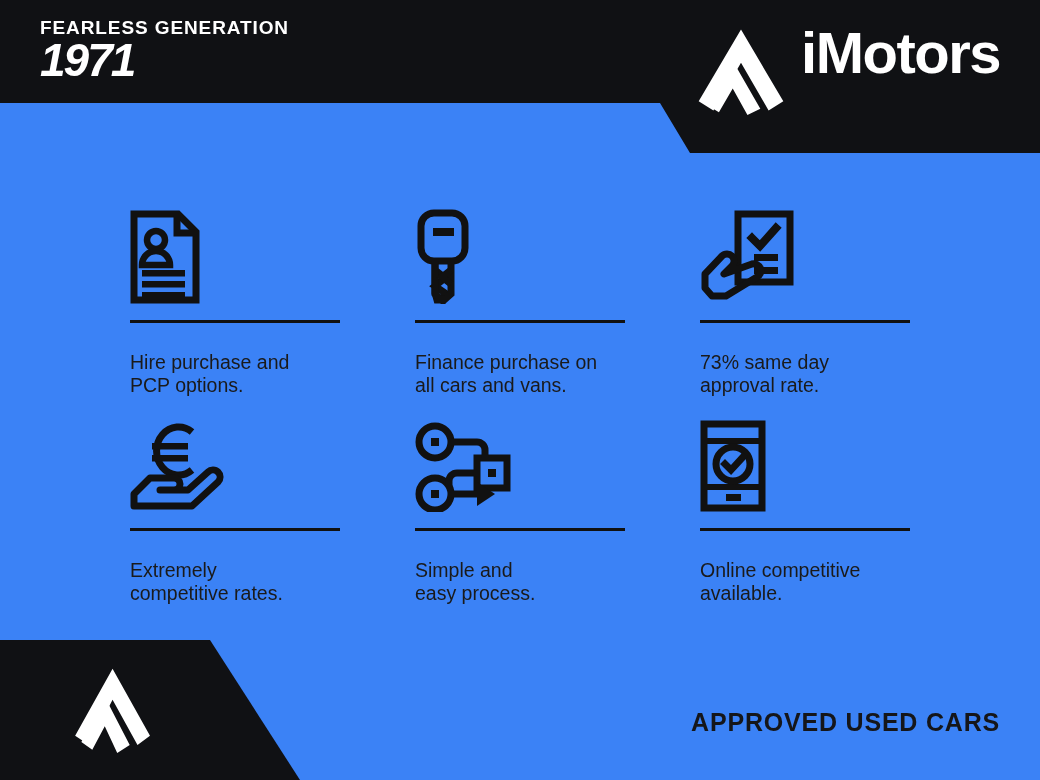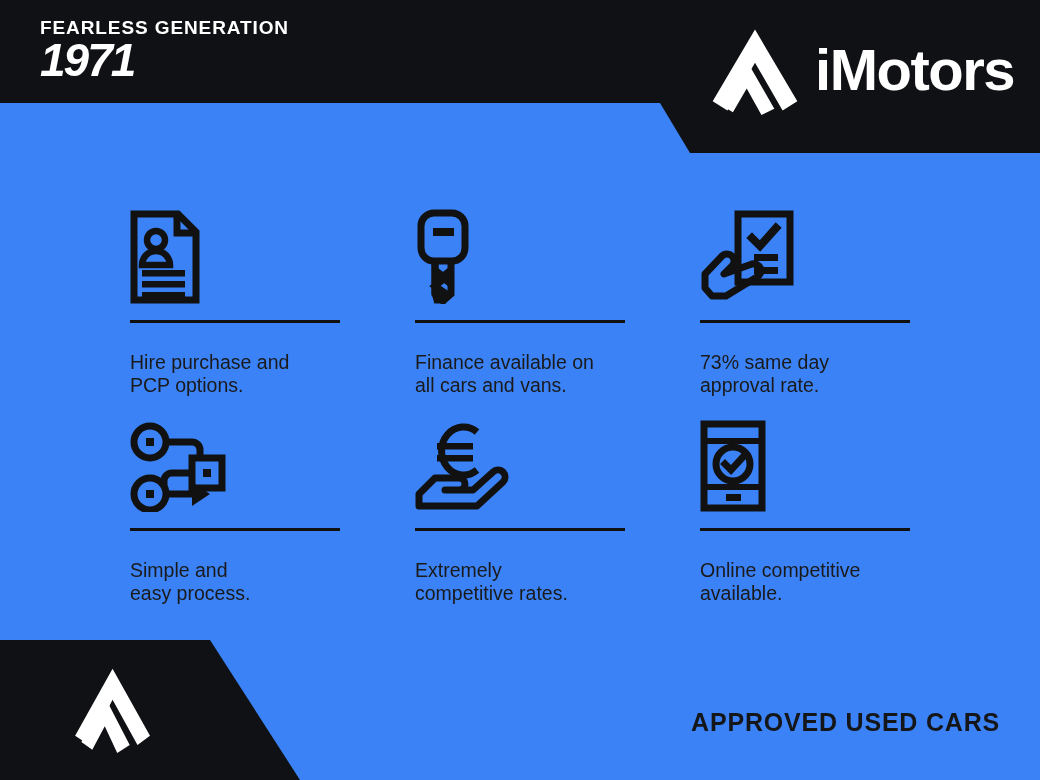--- a/index.html
+++ b/index.html
@@ -61,24 +61,24 @@
     color: #ffffff;
     font-size: 46px;
     font-weight: bold;
     font-style: italic;
     letter-spacing: -2px;
     line-height: 1;
   }
 
   .brand-block {
     position: absolute;
-    right: 26px;
+    right: 40px;
     top: 24px;
     display: flex;
-    align-items: center;
+    align-items: flex-start;
     gap: 14px;
   }
   .brand-mark {
     width: 92px;
     height: 92px;
   }
   .brand-word {
     color: #ffffff;
     font-size: 58px;
     font-weight: bold;
@@ -199,38 +199,53 @@
       <div class="icon-wrap">
         <svg width="56" height="96" viewBox="0 0 56 96">
           <rect x="6" y="5" width="44" height="48" rx="13" ry="13" fill="none" stroke="#111" stroke-width="7"></rect>
           <rect x="18" y="20" width="21" height="8" fill="#111"></rect>
           <path d="M20,53 V62 L30,70 L20,78 L30,85 L28,92 L22,92 L20,85 Z" fill="none" stroke="#111" stroke-width="7" stroke-linejoin="miter"></path>
           <path d="M36,53 V86 L28,93 L20,86 V53" fill="none" stroke="#111" stroke-width="7"></path>
           <path d="M36,62 L27,69 L36,76" fill="none" stroke="#111" stroke-width="7"></path>
         </svg>
       </div>
       <div class="divider"></div>
-      <div class="caption">Finance available on
+      <div class="caption">Finance purchase on
 all cars and vans.</div>
     </div>
 
     <div class="cell">
       <div class="icon-wrap">
         <svg width="96" height="96" viewBox="0 0 96 96">
           <rect x="38" y="6" width="52" height="68" fill="none" stroke="#111" stroke-width="7"></rect>
           <path d="M52,30 L60,38 L76,20" fill="none" stroke="#111" stroke-width="8" stroke-linecap="square"></path>
           <rect x="54" y="46" width="24" height="7" fill="#111"></rect>
           <rect x="54" y="59" width="24" height="7" fill="#111"></rect>
           <path d="M5,66 L22,48 a7,7 0 0 1 10,10 L24,66 L52,56 a7,7 0 0 1 5,13
                    L26,88 L12,88 L5,80 Z" fill="none" stroke="#111" stroke-width="7" stroke-linejoin="round"></path>
         </svg>
       </div>
       <div class="divider"></div>
       <div class="caption">73% same day
 approval rate.</div>
+    </div>
+
+    <div class="cell">
+      <div class="icon-wrap">
+        <svg width="96" height="94" viewBox="0 0 96 94">
+          <path d="M62,14 a22,24 0 1 0 0,38" fill="none" stroke="#111" stroke-width="7" stroke-linecap="butt"></path>
+          <rect x="22" y="25" width="36" height="6.5" fill="#111"></rect>
+          <rect x="22" y="37" width="36" height="6.5" fill="#111"></rect>
+          <path d="M4,76 L20,60 L44,60 a6,6 0 0 1 0,12 L30,72 L58,72 L78,54
+                   a7,7 0 0 1 10,10 L62,88 L16,88 L4,88 Z" fill="none" stroke="#111" stroke-width="7" stroke-linejoin="round"></path>
+        </svg>
+      </div>
+      <div class="divider"></div>
+      <div class="caption">Extremely
+competitive rates.</div>
     </div>
 
     <div class="cell">
       <div class="icon-wrap">
         <svg width="98" height="90" viewBox="0 0 98 90">
           <circle cx="20" cy="20" r="16" fill="none" stroke="#111" stroke-width="7"></circle>
           <rect x="16" y="16" width="8" height="8" fill="#111"></rect>
           <circle cx="20" cy="72" r="16" fill="none" stroke="#111" stroke-width="7"></circle>
           <rect x="16" y="68" width="8" height="8" fill="#111"></rect>
           <rect x="62" y="36" width="30" height="30" fill="none" stroke="#111" stroke-width="7"></rect>
@@ -241,35 +256,20 @@
           <polygon points="62,60 80,72 62,84" fill="#111"></polygon>
         </svg>
       </div>
       <div class="divider"></div>
       <div class="caption">Simple and
 easy process.</div>
     </div>
 
     <div class="cell">
       <div class="icon-wrap">
-        <svg width="96" height="94" viewBox="0 0 96 94">
-          <path d="M62,14 a22,24 0 1 0 0,38" fill="none" stroke="#111" stroke-width="7" stroke-linecap="butt"></path>
-          <rect x="22" y="25" width="36" height="6.5" fill="#111"></rect>
-          <rect x="22" y="37" width="36" height="6.5" fill="#111"></rect>
-          <path d="M4,76 L20,60 L44,60 a6,6 0 0 1 0,12 L30,72 L58,72 L78,54
-                   a7,7 0 0 1 10,10 L62,88 L16,88 L4,88 Z" fill="none" stroke="#111" stroke-width="7" stroke-linejoin="round"></path>
-        </svg>
-      </div>
-      <div class="divider"></div>
-      <div class="caption">Extremely
-competitive rates.</div>
-    </div>
-
-    <div class="cell">
-      <div class="icon-wrap">
         <svg width="66" height="92" viewBox="0 0 66 92">
           <rect x="4" y="4" width="58" height="84" fill="none" stroke="#111" stroke-width="7"></rect>
           <rect x="4" y="18" width="58" height="6" fill="#111"></rect>
           <rect x="4" y="64" width="58" height="6" fill="#111"></rect>
           <rect x="26" y="74" width="15" height="7" fill="#111"></rect>
           <circle cx="33" cy="44" r="17" fill="none" stroke="#111" stroke-width="7"></circle>
           <path d="M25,44 L31,50 L43,37" fill="none" stroke="#111" stroke-width="7" stroke-linecap="square"></path>
         </svg>
       </div>
       <div class="divider"></div>

